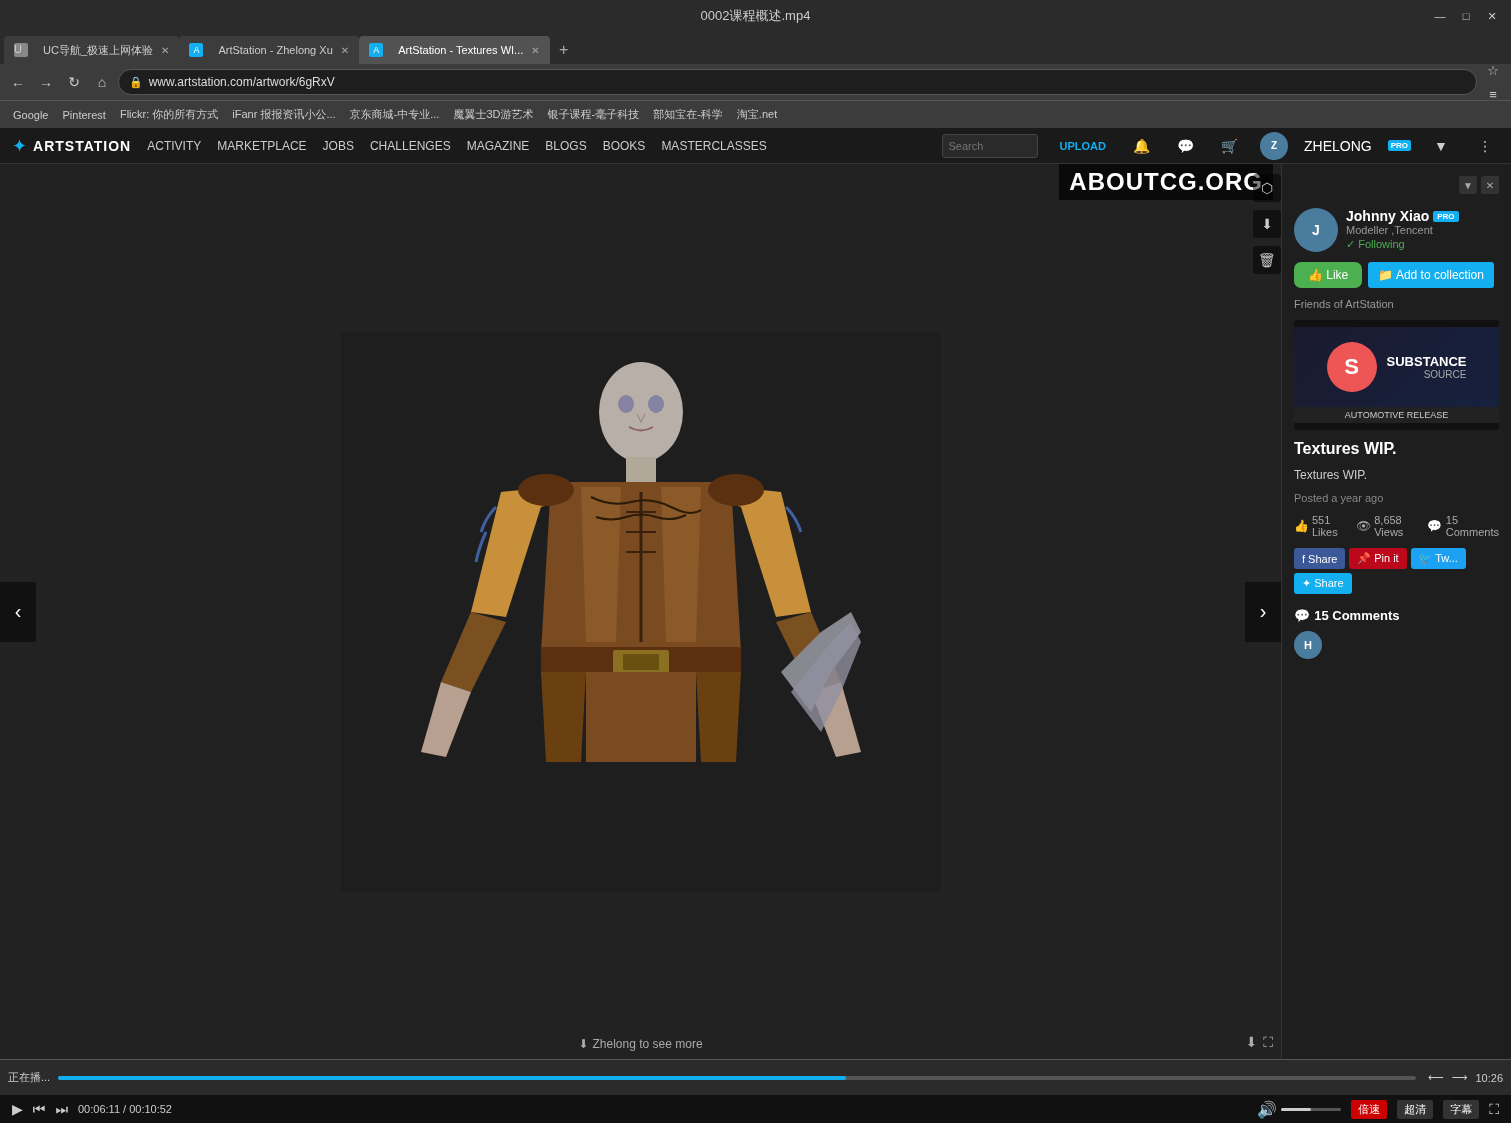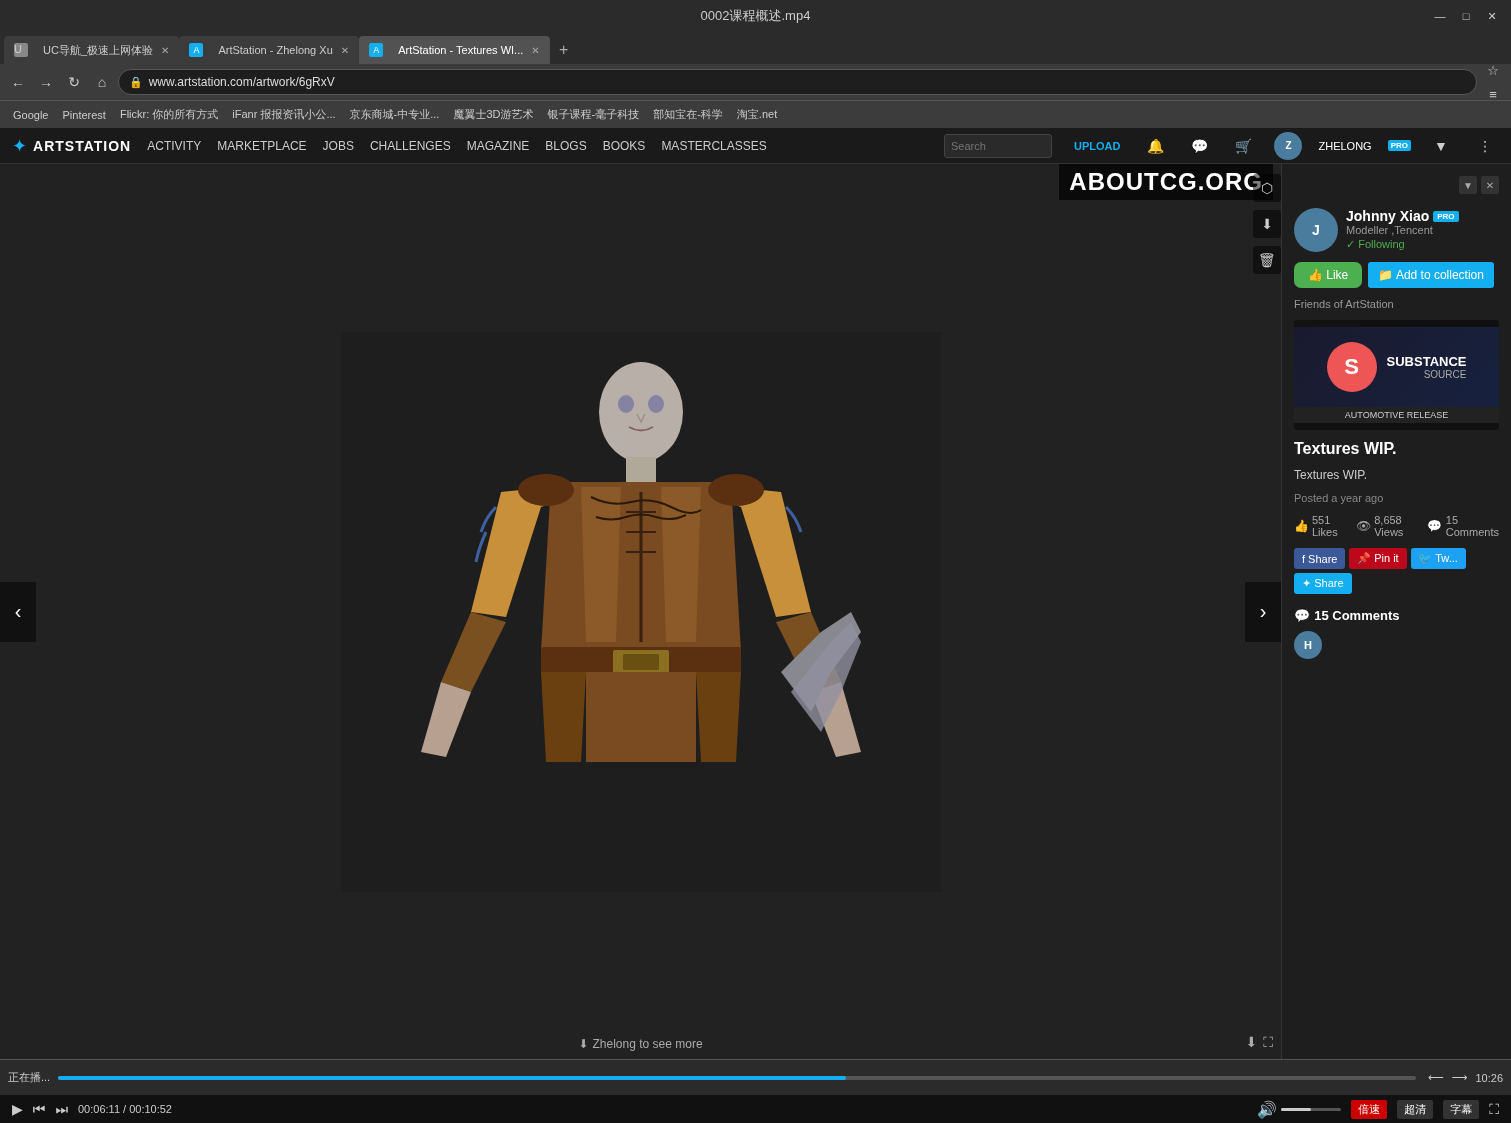--- a/index.html
+++ b/index.html
@@ -53,21 +53,21 @@
     #artstation-nav {
       height: 36px; background: #1a1a1a; display: flex; align-items: center; padding: 0 12px; gap: 16px;
       border-bottom: 1px solid #333;
     }
     #artstation-logo { display: flex; align-items: center; gap: 6px; }
     #logo-star { color: #13aff0; font-size: 18px; }
     #logo-text { color: #fff; font-size: 14px; font-weight: bold; letter-spacing: 1px; }
     .nav-link { color: #ccc; font-size: 12px; cursor: pointer; text-transform: uppercase; font-weight: 500; }
     .nav-spacer { flex: 1; }
     #nav-search {
-      width: 108px; height: 24px; background: #2a2a2a; border: 1px solid #444; border-radius: 3px;
+      width: 96px; height: 24px; background: #2a2a2a; border: 1px solid #444; border-radius: 3px;
       display: flex; align-items: center; padding: 0 6px;
     }
     #nav-search input { background: none; border: none; outline: none; color: #ccc; font-size: 11px; width: 100%; }
     .nav-icon-btn { width: 28px; height: 28px; display: flex; align-items: center; justify-content: center; color: #ccc; font-size: 14px; cursor: pointer; }
     #user-avatar-nav { width: 28px; height: 28px; border-radius: 50%; background: #555; display: flex; align-items: center; justify-content: center; cursor: pointer; overflow: hidden; }
     .pro-badge-small { background: #13aff0; color: #fff; font-size: 8px; padding: 1px 3px; border-radius: 2px; font-weight: bold; }
     #image-area {
       flex: 1; background: #1a1a1a; position: relative; display: flex; align-items: center; justify-content: center;
       overflow: hidden;
     }
@@ -268,21 +268,21 @@
       <span class="nav-link">MASTERCLASSES</span>
       <div class="nav-spacer"></div>
       <div id="nav-search">
         <input type="text" placeholder="Search" style="">
       </div>
       <div class="nav-icon-btn" style="color:#13aff0;font-size:11px;font-weight:bold;width:auto;padding:0 6px;">UPLOAD</div>
       <div class="nav-icon-btn">🔔</div>
       <div class="nav-icon-btn">💬</div>
       <div class="nav-icon-btn">🛒</div>
       <div id="user-avatar-nav" style="background:#4a7c9e;font-size:10px;color:#fff;font-weight:bold;">Z</div>
-      <span style="color:#fff;font-size:11px;">ZHELONG</span>
+      <span style="color:#fff;font-size:14px;">ZHELONG</span>
       <span class="pro-badge-small">PRO</span>
       <div class="nav-icon-btn">▼</div>
       <div class="nav-icon-btn">⋮</div>
     </div>
 
     <div id="artstation-content">
 
       <div id="image-area">
 
         <div id="douse-watermark">douse  预告提号：19095211901112600118</div>

